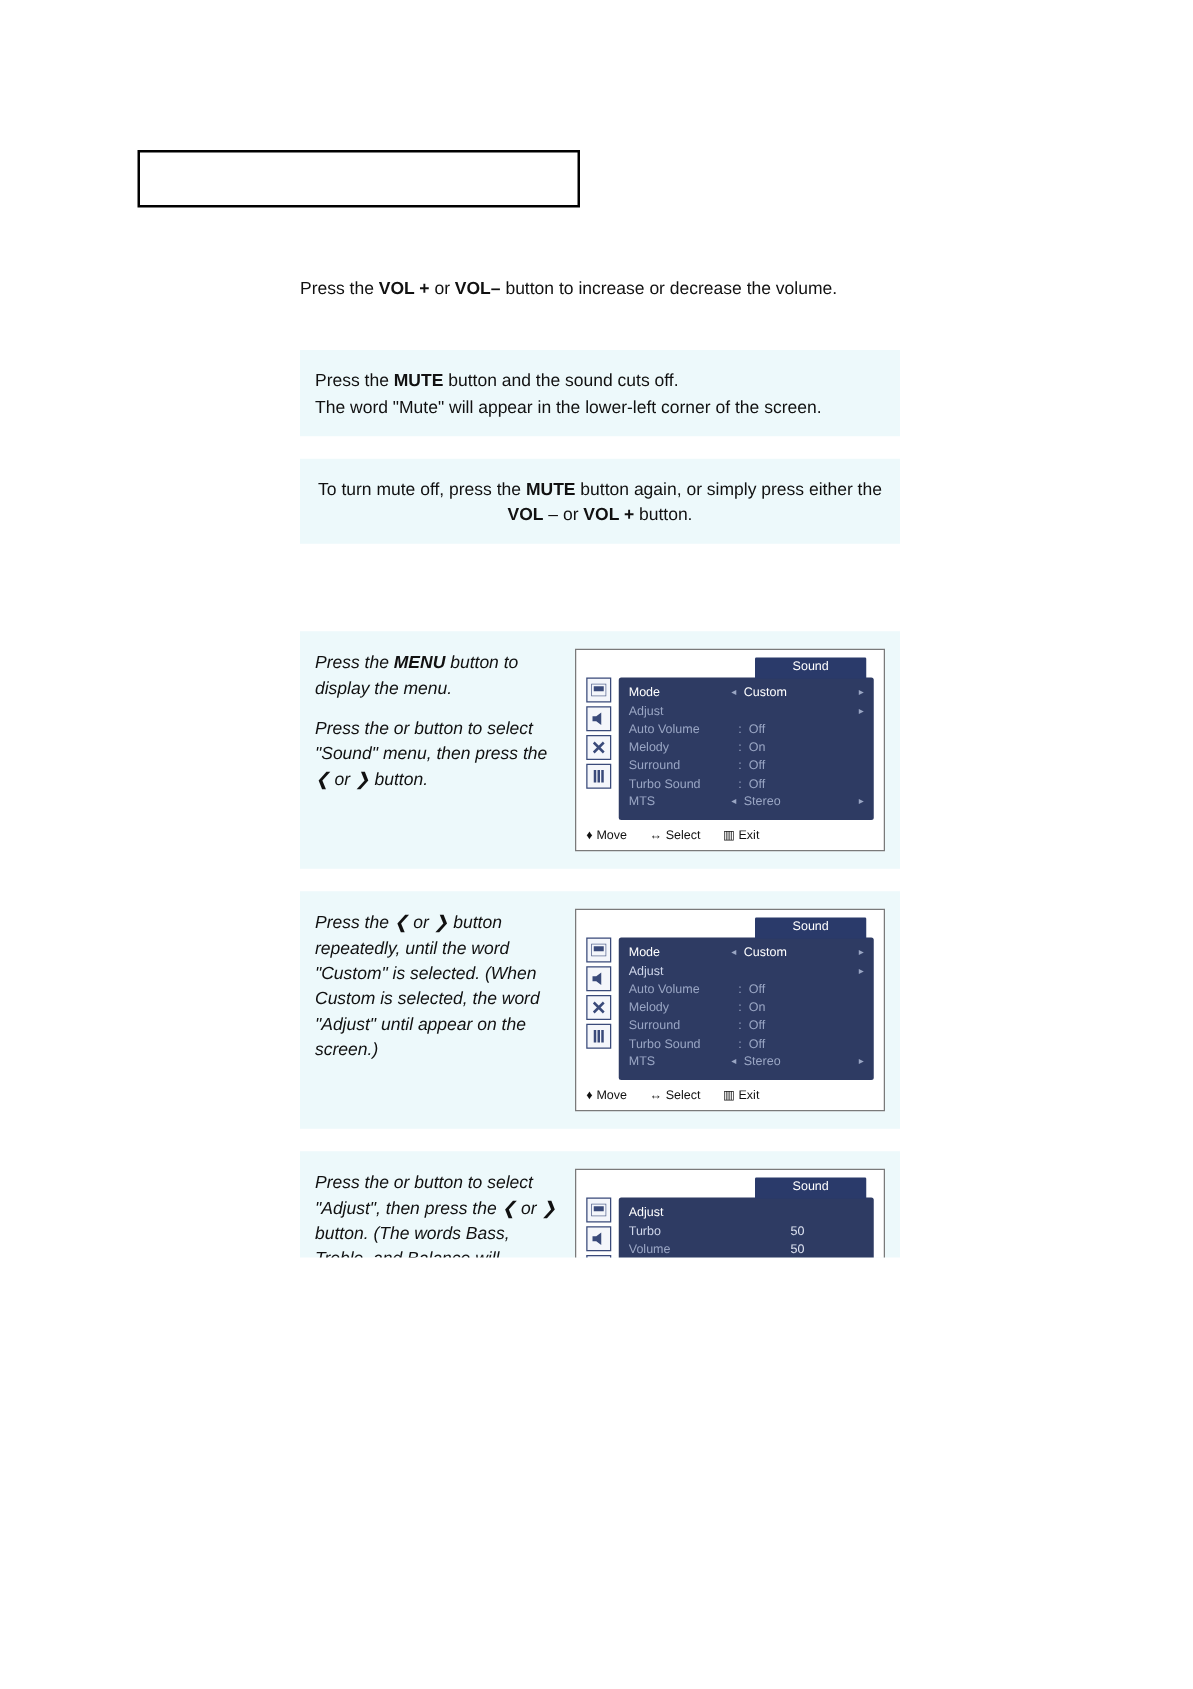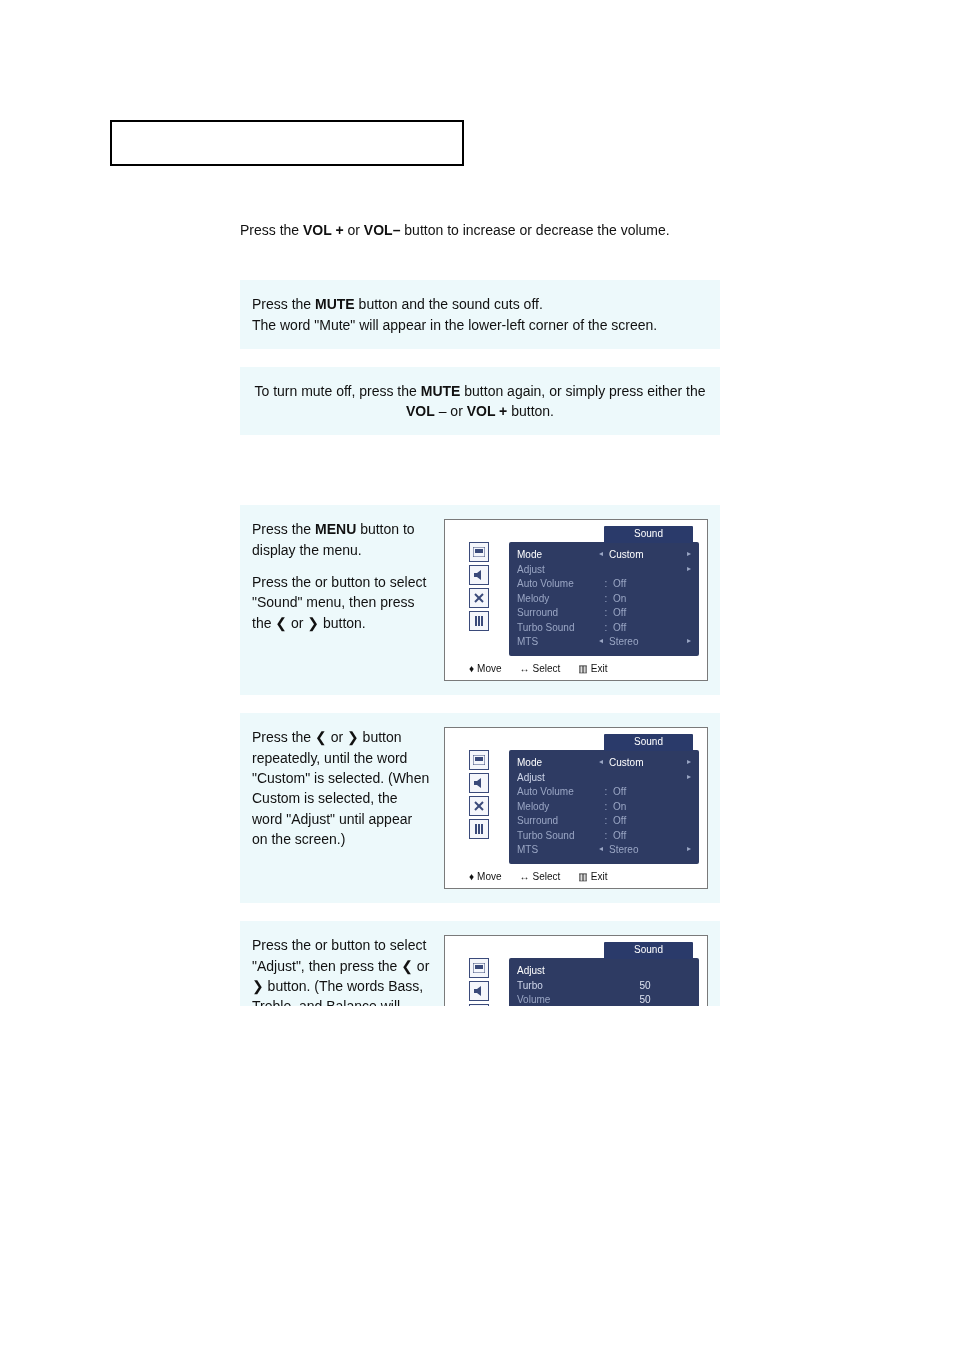--- a/index.html
+++ b/index.html
@@ -2,28 +2,28 @@
 <html><head>
 <meta charset="utf-8">
 <style>
   html,body{margin:0;padding:0;background:#fff;font-family:Arial,Helvetica,sans-serif;color:#111;}
   .page{width:954px;height:1006px;position:relative;box-sizing:border-box;}
   .title-box{position:absolute;left:110px;top:120px;width:350px;height:42px;border:2px solid #000;}
   .body-col{position:absolute;left:240px;top:220px;width:480px;font-size:14px;line-height:1.45;}
   .section{margin-bottom:40px;}
   .shade{background:#edf9fb;padding:14px 12px 14px 12px;margin-bottom:18px;}
   .shade.row{display:flex;gap:14px;align-items:flex-start;}
-  .shade.row .txt{flex:1 1 auto;width:180px;}
+  .shade.row .txt{flex:1 1 auto;width:180px;font-style:italic;}
   .shade.row .osd-wrap{flex:0 0 auto;}
   b{font-weight:bold;}
   
-  .osd{background:#fff;border:1px solid #7a7a7a;padding:6px 8px 4px 24px;width:230px;font-size:10px;color:#444;}
+  .osd{background:#fff;border:1px solid #7a7a7a;padding:6px 8px 4px 8px;width:230px;font-size:10px;color:#444;}
   .osd .topbar{height:12px;position:relative;margin-bottom:4px;}
   .osd .topbar .title{position:absolute;right:6px;top:0;background:#2a3a6a;color:#fff;font-size:10px;padding:1px 30px 1px 30px;border-radius:1px;}
-  .osd .inner{display:flex;gap:20px;}
+  .osd .inner{display:flex;gap:6px;}
   .osd .tabs{display:flex;flex-direction:column;gap:3px;}
   .osd .tab{width:18px;height:18px;border:1px solid #3a4a7a;background:#f4f6fb;display:flex;align-items:center;justify-content:center;}
   .osd .tab svg{display:block;}
   .osd .list{flex:1;color:#9aa0a6;line-height:1.45;}
   .osd .list .row{display:flex;}
   .osd .list .lbl{width:82px;white-space:nowrap;}
   .osd .list .colon{width:14px;text-align:center;}
   .osd .list .val{flex:1;}
   .osd .panel{background:#2e3b63;padding:6px 8px;border-radius:2px;min-height:96px;}
   .osd .panel .row{color:#9aa6c4;}

